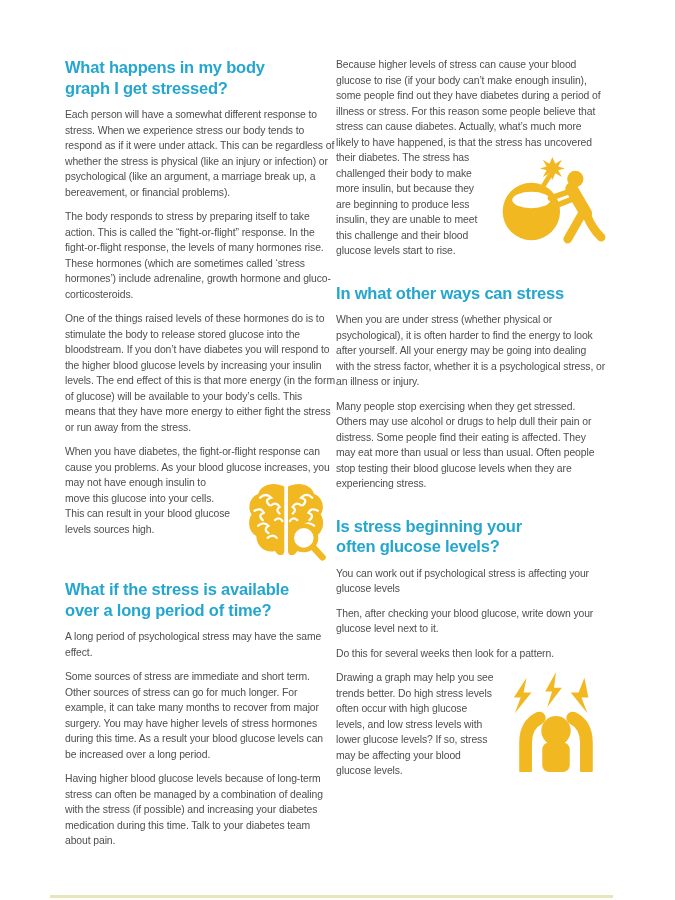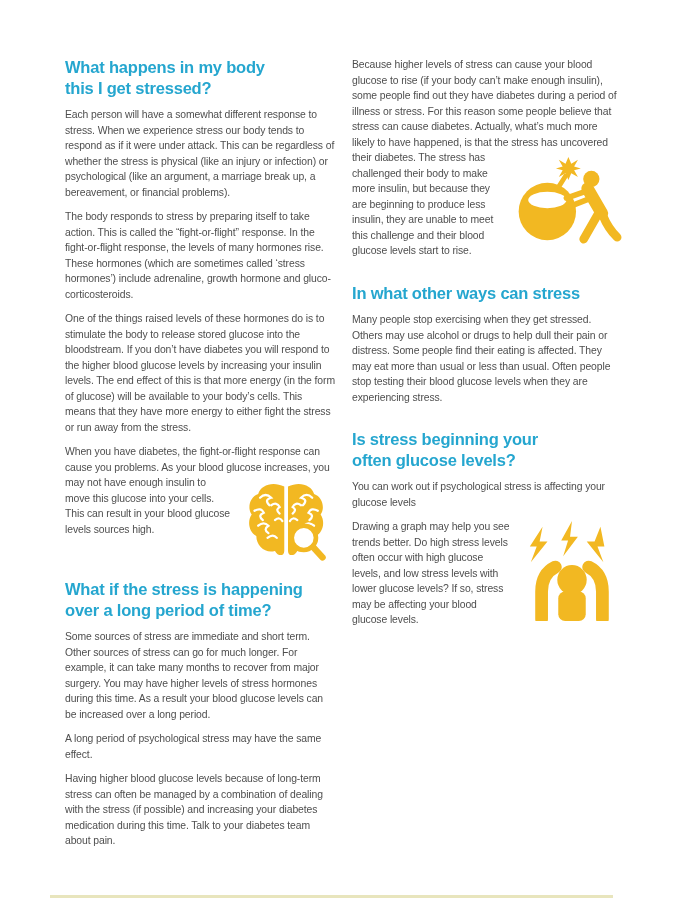--- a/index.html
+++ b/index.html
@@ -4,21 +4,21 @@
 <style>
   html,body{margin:0;padding:0;}
   body{
     width:675px;height:900px;position:relative;overflow:hidden;
     background:#ffffff;
     font-family:"Liberation Sans", sans-serif;
   }
   .page{position:absolute;inset:0;background:#ffffff;}
   .col{position:absolute;top:57px;}
   .col-left{left:65px;width:270px;}
-  .col-right{left:352px;width:270px;}
+  .col-right{left:336px;width:270px;}
   h2{
     font-size:16.5px;line-height:20.5px;font-weight:bold;
     color:var(--heading-color,#25a6cf);
     margin:24px 0 9px 0;letter-spacing:-0.2px;clear:both;
   }
   h2.first{margin-top:0;}
   h2 .hl{display:block;white-space:nowrap;}
   p{
     font-size:10.4px;line-height:15.5px;letter-spacing:-0.1px;
     color:var(--body-color,#4e4e4e);
@@ -40,21 +40,21 @@
 </style>
 </head>
 <body>
 
 <div class="page">
 
   <div class="col col-left">
 
     <h2 class="first">
       <span class="hl">What happens in my body</span>
-      <span class="hl">this I get stressed?</span>
+      <span class="hl">graph I get stressed?</span>
     </h2>
 
     <p>Each person will have a somewhat different response to stress. When we experience stress our body tends to respond as if it were under attack. This can be regardless of whether the stress is physical (like an injury or infection) or psychological (like an argument, a marriage break up, a bereavement, or financial problems).</p>
     <p>The body responds to stress by preparing itself to take action. This is called the “fight-or-flight” response. In the fight-or-flight response, the levels of many hormones rise. These hormones (which are sometimes called ‘stress hormones’) include adrenaline, growth hormone and gluco-corticosteroids.</p>
     <p>One of the things raised levels of these hormones do is to stimulate the body to release stored glucose into the bloodstream. If you don’t have diabetes you will respond to the higher blood glucose levels by increasing your insulin levels. The end effect of this is that more energy (in the form of glucose) will be available to your body’s cells. This means that they have more energy to either fight the stress or run away from the stress.</p>
 
     <p><span>When you have diabetes, the fight-or-flight response can cause you problems. As your blood glucose </span><span class="float-icon brain-float">
           <svg viewBox="0 0 88 92" xmlns="http://www.w3.org/2000/svg">
         <g class="yfill">
           <path d="M40,8 C28,2 15,6 12,16 C3,19 0,31 5,38 C0,45 2,57 10,61 C10,72 20,80 30,77 C33,83 40,83 40,77 Z"></path>
@@ -72,26 +72,26 @@
           <path d="M72,50 q-6,-5 -11,0 q6,4 0,8"></path>
           <path d="M58,28 q-6,-4 -9,2 q5,3 0,7"></path>
           <path d="M54,44 q-5,-4 -8,1"></path>
         </g>
         <circle cx="61" cy="63" r="13" class="wfill ystroke" style="stroke-width:5"></circle>
         <line x1="71" y1="73" x2="81" y2="84" class="ystroke" style="stroke-width:7" stroke-linecap="round"></line>
       </svg>
         </span><span>increases, you may not have enough insulin to move this glucose into your cells. This can result in your blood glucose levels sources high.</span></p>
 
     <h2>
-      <span class="hl">What if the stress is happening</span>
+      <span class="hl">What if the stress is available</span>
       <span class="hl">over a long period of time?</span>
     </h2>
 
+    <p>A long period of psychological stress may have the same effect.</p>
     <p>Some sources of stress are immediate and short term. Other sources of stress can go for much longer. For example, it can take many months to recover from major surgery. You may have higher levels of stress hormones during this time. As a result your blood glucose levels can be increased over a long period.</p>
-    <p>A long period of psychological stress may have the same effect.</p>
     <p>Having higher blood glucose levels because of long-term stress can often be managed by a combination of dealing with the stress (if possible) and increasing your diabetes medication during this time. Talk to your diabetes team about pain.</p>
   </div>
 
   <div class="col col-right">
 
     <p><span>Because higher levels of stress can cause your blood glucose to rise (if your body can’t make enough insulin), some people find out they have diabetes during a period of illness or stress. For this reason some people believe that stress can cause diabetes. Actually, what’s much more likely to have happened, is that the stress has uncovered their diabetes. The stress has </span><span class="float-icon bomb-float">
           <svg viewBox="0 0 115 92" xmlns="http://www.w3.org/2000/svg">
         <circle cx="38" cy="58" r="30" class="yfill"></circle>
         <ellipse cx="38" cy="46" rx="20" ry="8.5" class="wfill"></ellipse>
         <line x1="50" y1="32" x2="57" y2="21" class="ystroke" style="stroke-width:5" stroke-linecap="round"></line>
@@ -104,28 +104,31 @@
           <path d="M92,59 L76,87" class="ystroke" style="stroke-width:9" stroke-linecap="round"></path>
           <path d="M96,62 C100,72 105,79 111,85" class="ystroke" style="stroke-width:9" stroke-linecap="round"></path>
         </g>
       </svg>
         </span><span>challenged their body to make more insulin, but because they are beginning to produce less insulin, they are unable to meet this challenge and their blood glucose levels start to rise.</span></p>
 
     <h2>
       <span class="hl">In what other ways can stress</span>
     </h2>
 
+    <p>When you are under stress (whether physical or psychological), it is often harder to find the energy to look after yourself. All your energy may be going into dealing with the stress factor, whether it is a psychological stress, or an illness or injury.</p>
     <p>Many people stop exercising when they get stressed. Others may use alcohol or drugs to help dull their pain or distress. Some people find their eating is affected. They may eat more than usual or less than usual. Often people stop testing their blood glucose levels when they are experiencing stress.</p>
 
     <h2>
       <span class="hl">Is stress beginning your</span>
       <span class="hl">often glucose levels?</span>
     </h2>
 
     <p>You can work out if psychological stress is affecting your glucose levels</p>
+    <p>Then, after checking your blood glucose, write down your glucose level next to it.</p>
+    <p>Do this for several weeks then look for a pattern.</p>
 
     <p><span class="float-icon stress-float">
           <svg viewBox="0 0 96 104" xmlns="http://www.w3.org/2000/svg">
         <g class="yfill">
           <polygon points="18,8 5,28 12,28 6,44 23,23 15,23"></polygon>
           <polygon points="48,2 37,22 44,22 39,38 54,18 46,18"></polygon>
           <polygon points="74,8 68,23 60,23 77,44 71,28 78,28" transform="translate(3,0)"></polygon>
           <circle cx="48" cy="62" r="15"></circle>
           <rect x="34" y="74" width="28" height="30" rx="7"></rect>
         </g>

